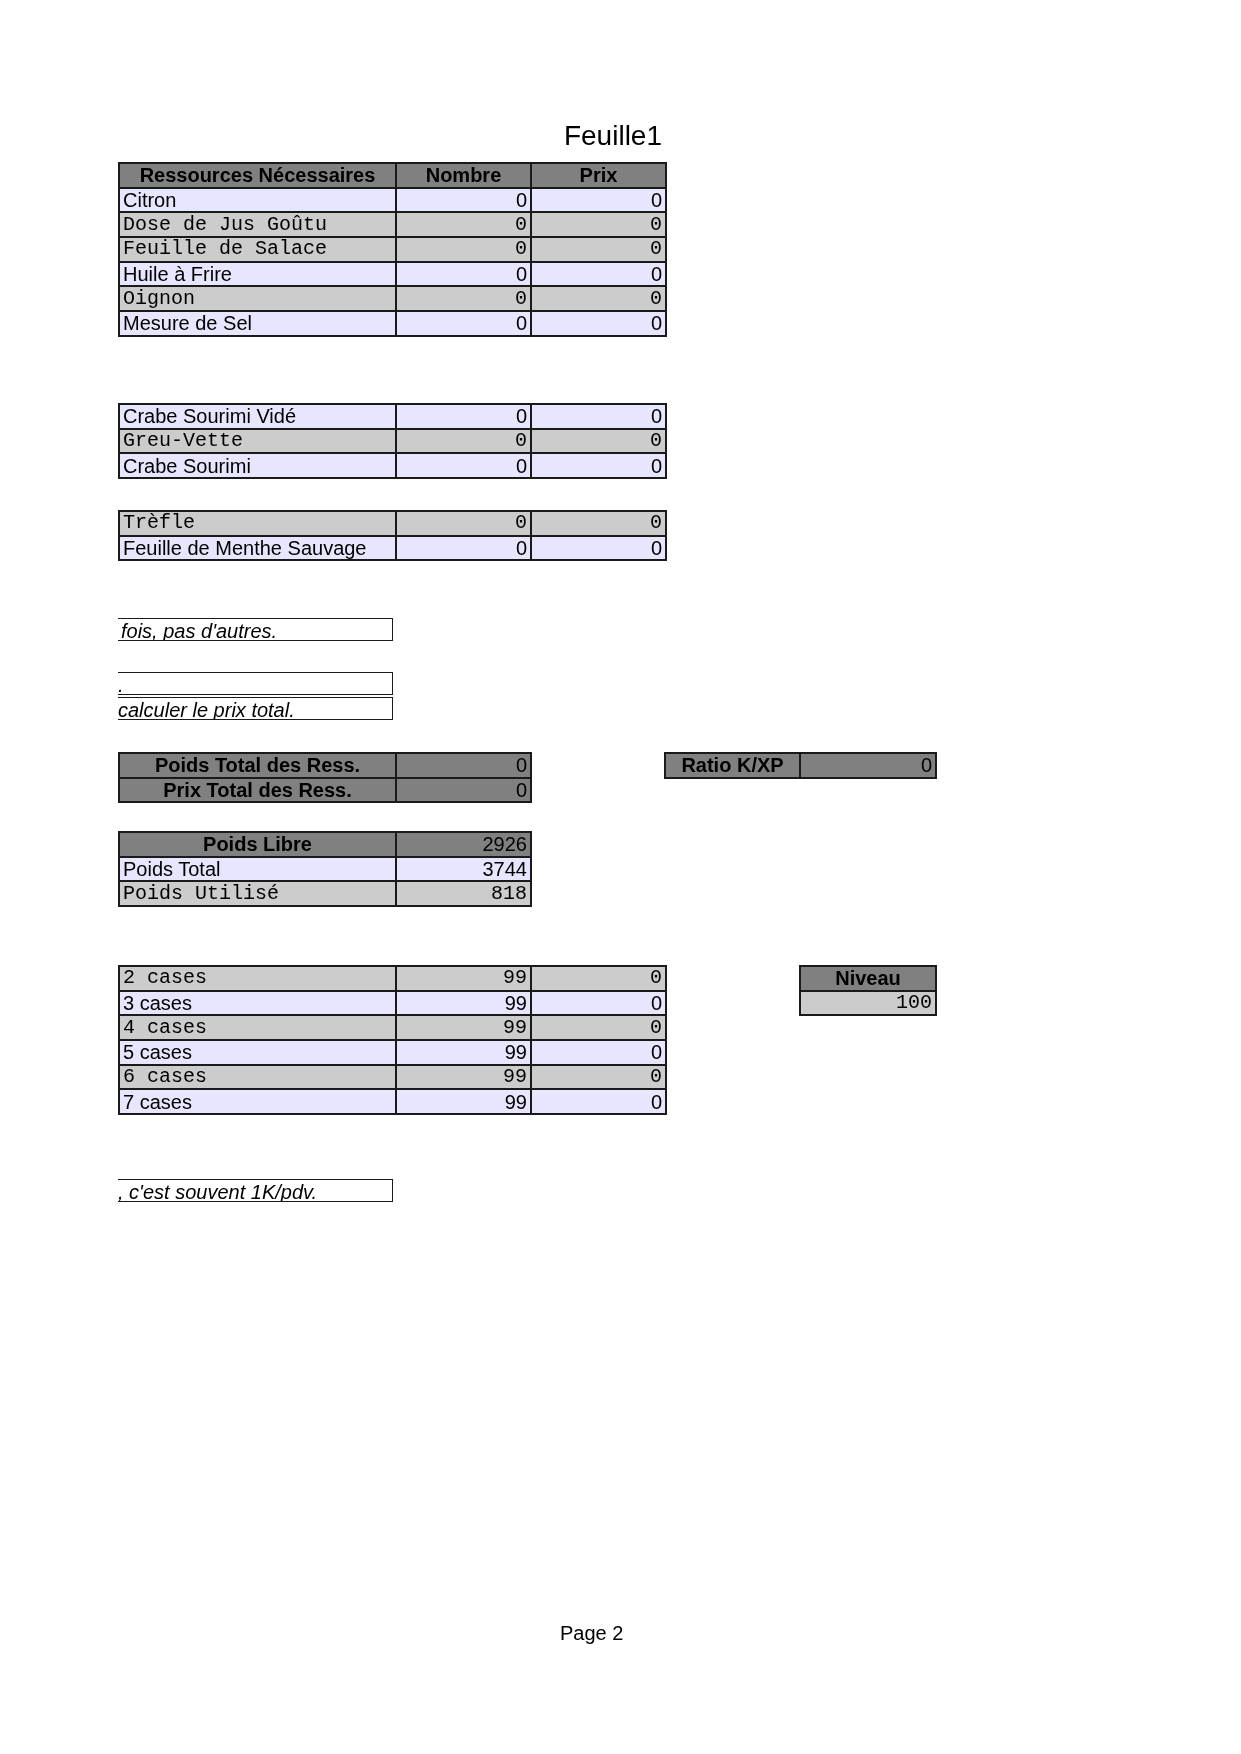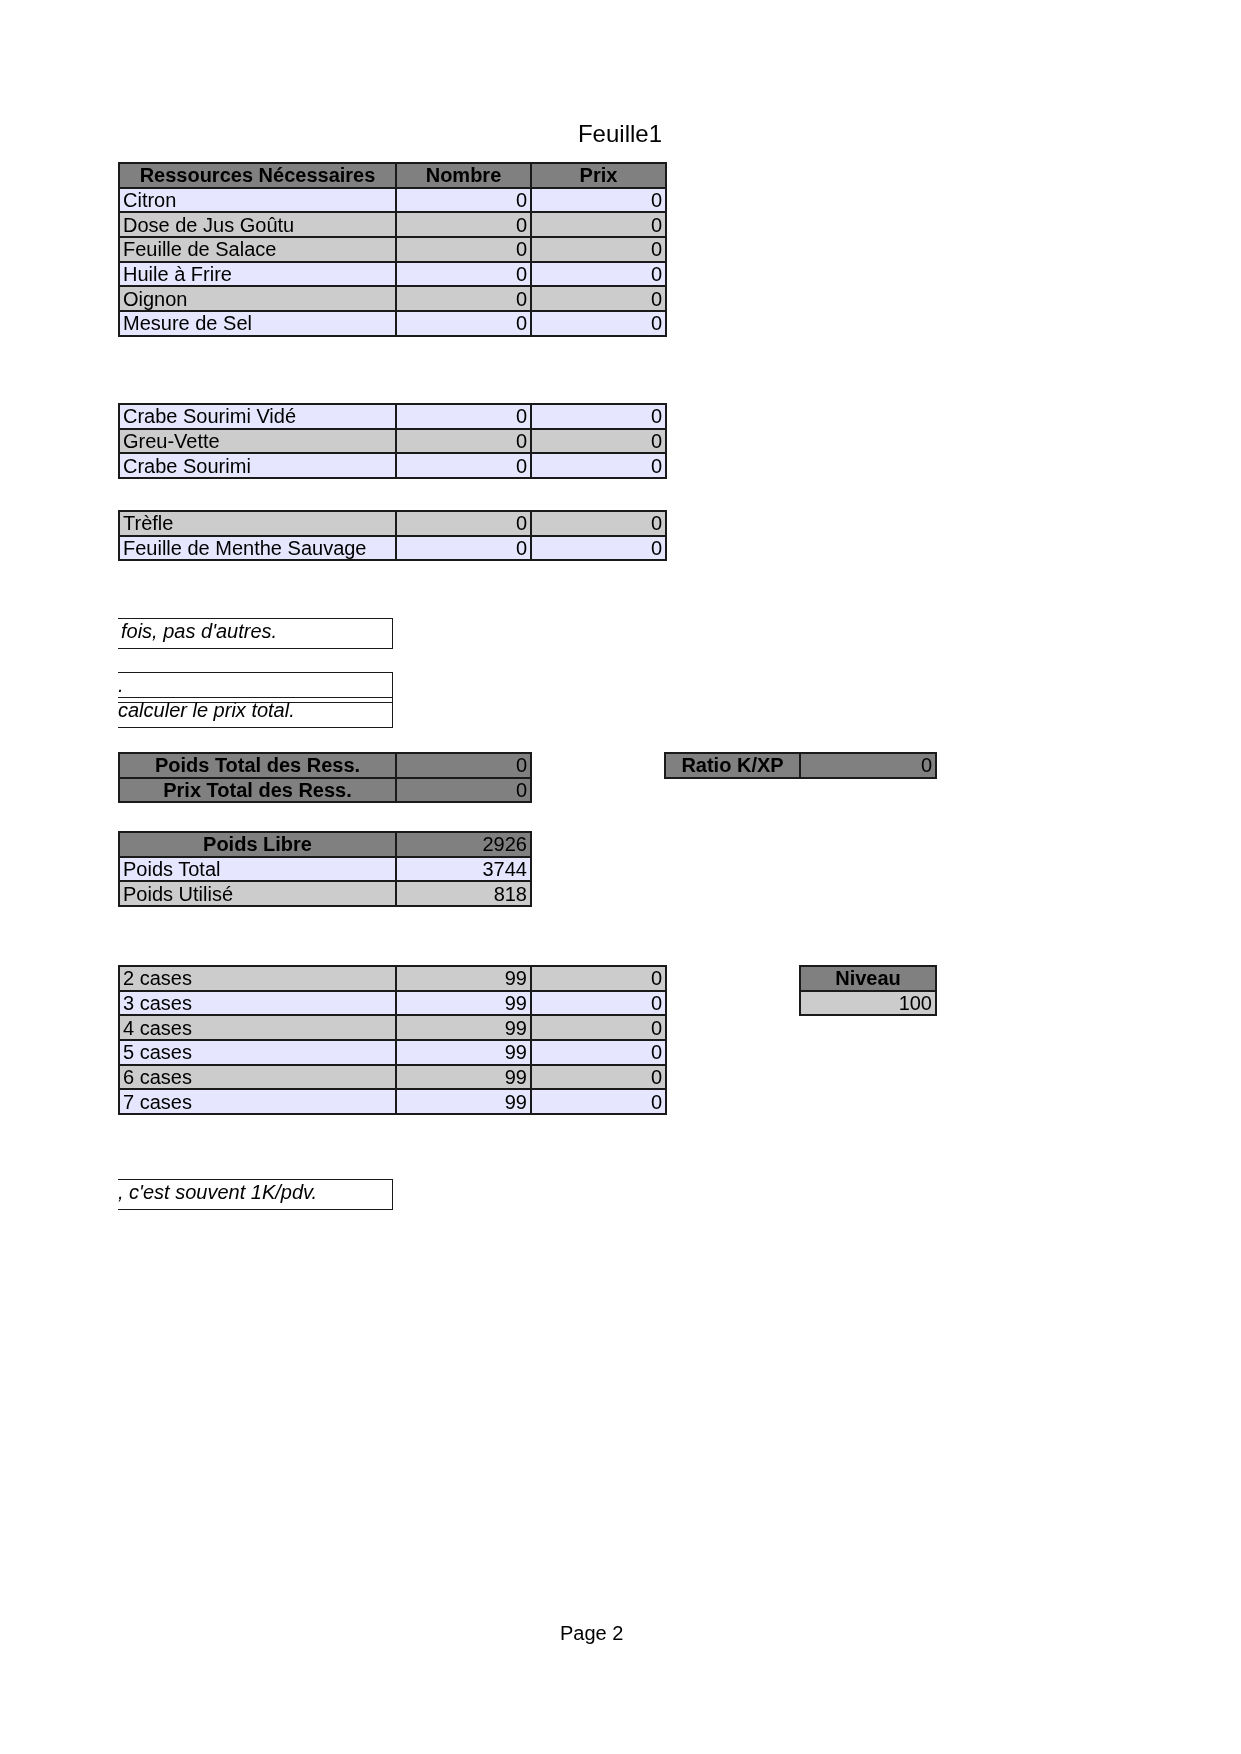--- a/index.html
+++ b/index.html
@@ -1,28 +1,28 @@
 <!DOCTYPE html>
 <html><head>
 <meta charset="utf-8">
 <style>
   html, body { margin:0; padding:0; background:#ffffff; }
   body { width:1241px; height:1754px; position:relative; font-family:"Liberation Sans", sans-serif; color:#000; overflow:hidden; }
   .abs { position:absolute; }
-  .sheet-title { left:560px; top:120px; width:102px; text-align:right; font-size:24px; }
+  .sheet-title { left:560px; top:120px; width:102px; text-align:right; font-size:28px; }
   .page-num { left:560px; top:1622px; width:140px; text-align:left; font-size:20px; }
   table.grid { position:absolute; border-collapse:collapse; table-layout:fixed; font-size:20px; }
   table.grid td, table.grid th { border:2px solid #1a1a1a; height:22.7px; padding:0 3px; line-height:22px; overflow:hidden; white-space:nowrap; }
   table.grid th { background:#808080; font-weight:bold; text-align:center; }
   td.num { text-align:right; }
   .lav { background:#e6e6ff; }
-  .gry { background:#cccccc; }
+  .gry { background:#cccccc;font-family:Liberation Mono, monospace; }
   .dark { background:#808080; }
   .bold-c { font-weight:bold; text-align:center; }
-  .note { position:absolute; left:118px; width:275px; height:31px; border:1.5px solid #1a1a1a; border-left:none; font-style:italic; font-size:20px; line-height:25px; overflow:hidden; white-space:nowrap; padding-left:3px; box-sizing:border-box; }
+  .note { position:absolute; left:118px; width:275px; height:23px; border:1.5px solid #1a1a1a; border-left:none; font-style:italic; font-size:20px; line-height:25px; overflow:hidden; white-space:nowrap; padding-left:3px; box-sizing:border-box; }
   .note.left-clip { padding-left:0; }
   td.blank { border:none !important; background:transparent; }
 </style>
 </head>
 <body>
 
 <div class="abs sheet-title">Feuille1</div>
 
 <table class="grid" style="left:118px; top:162px; width:547px;">
   <colgroup>

